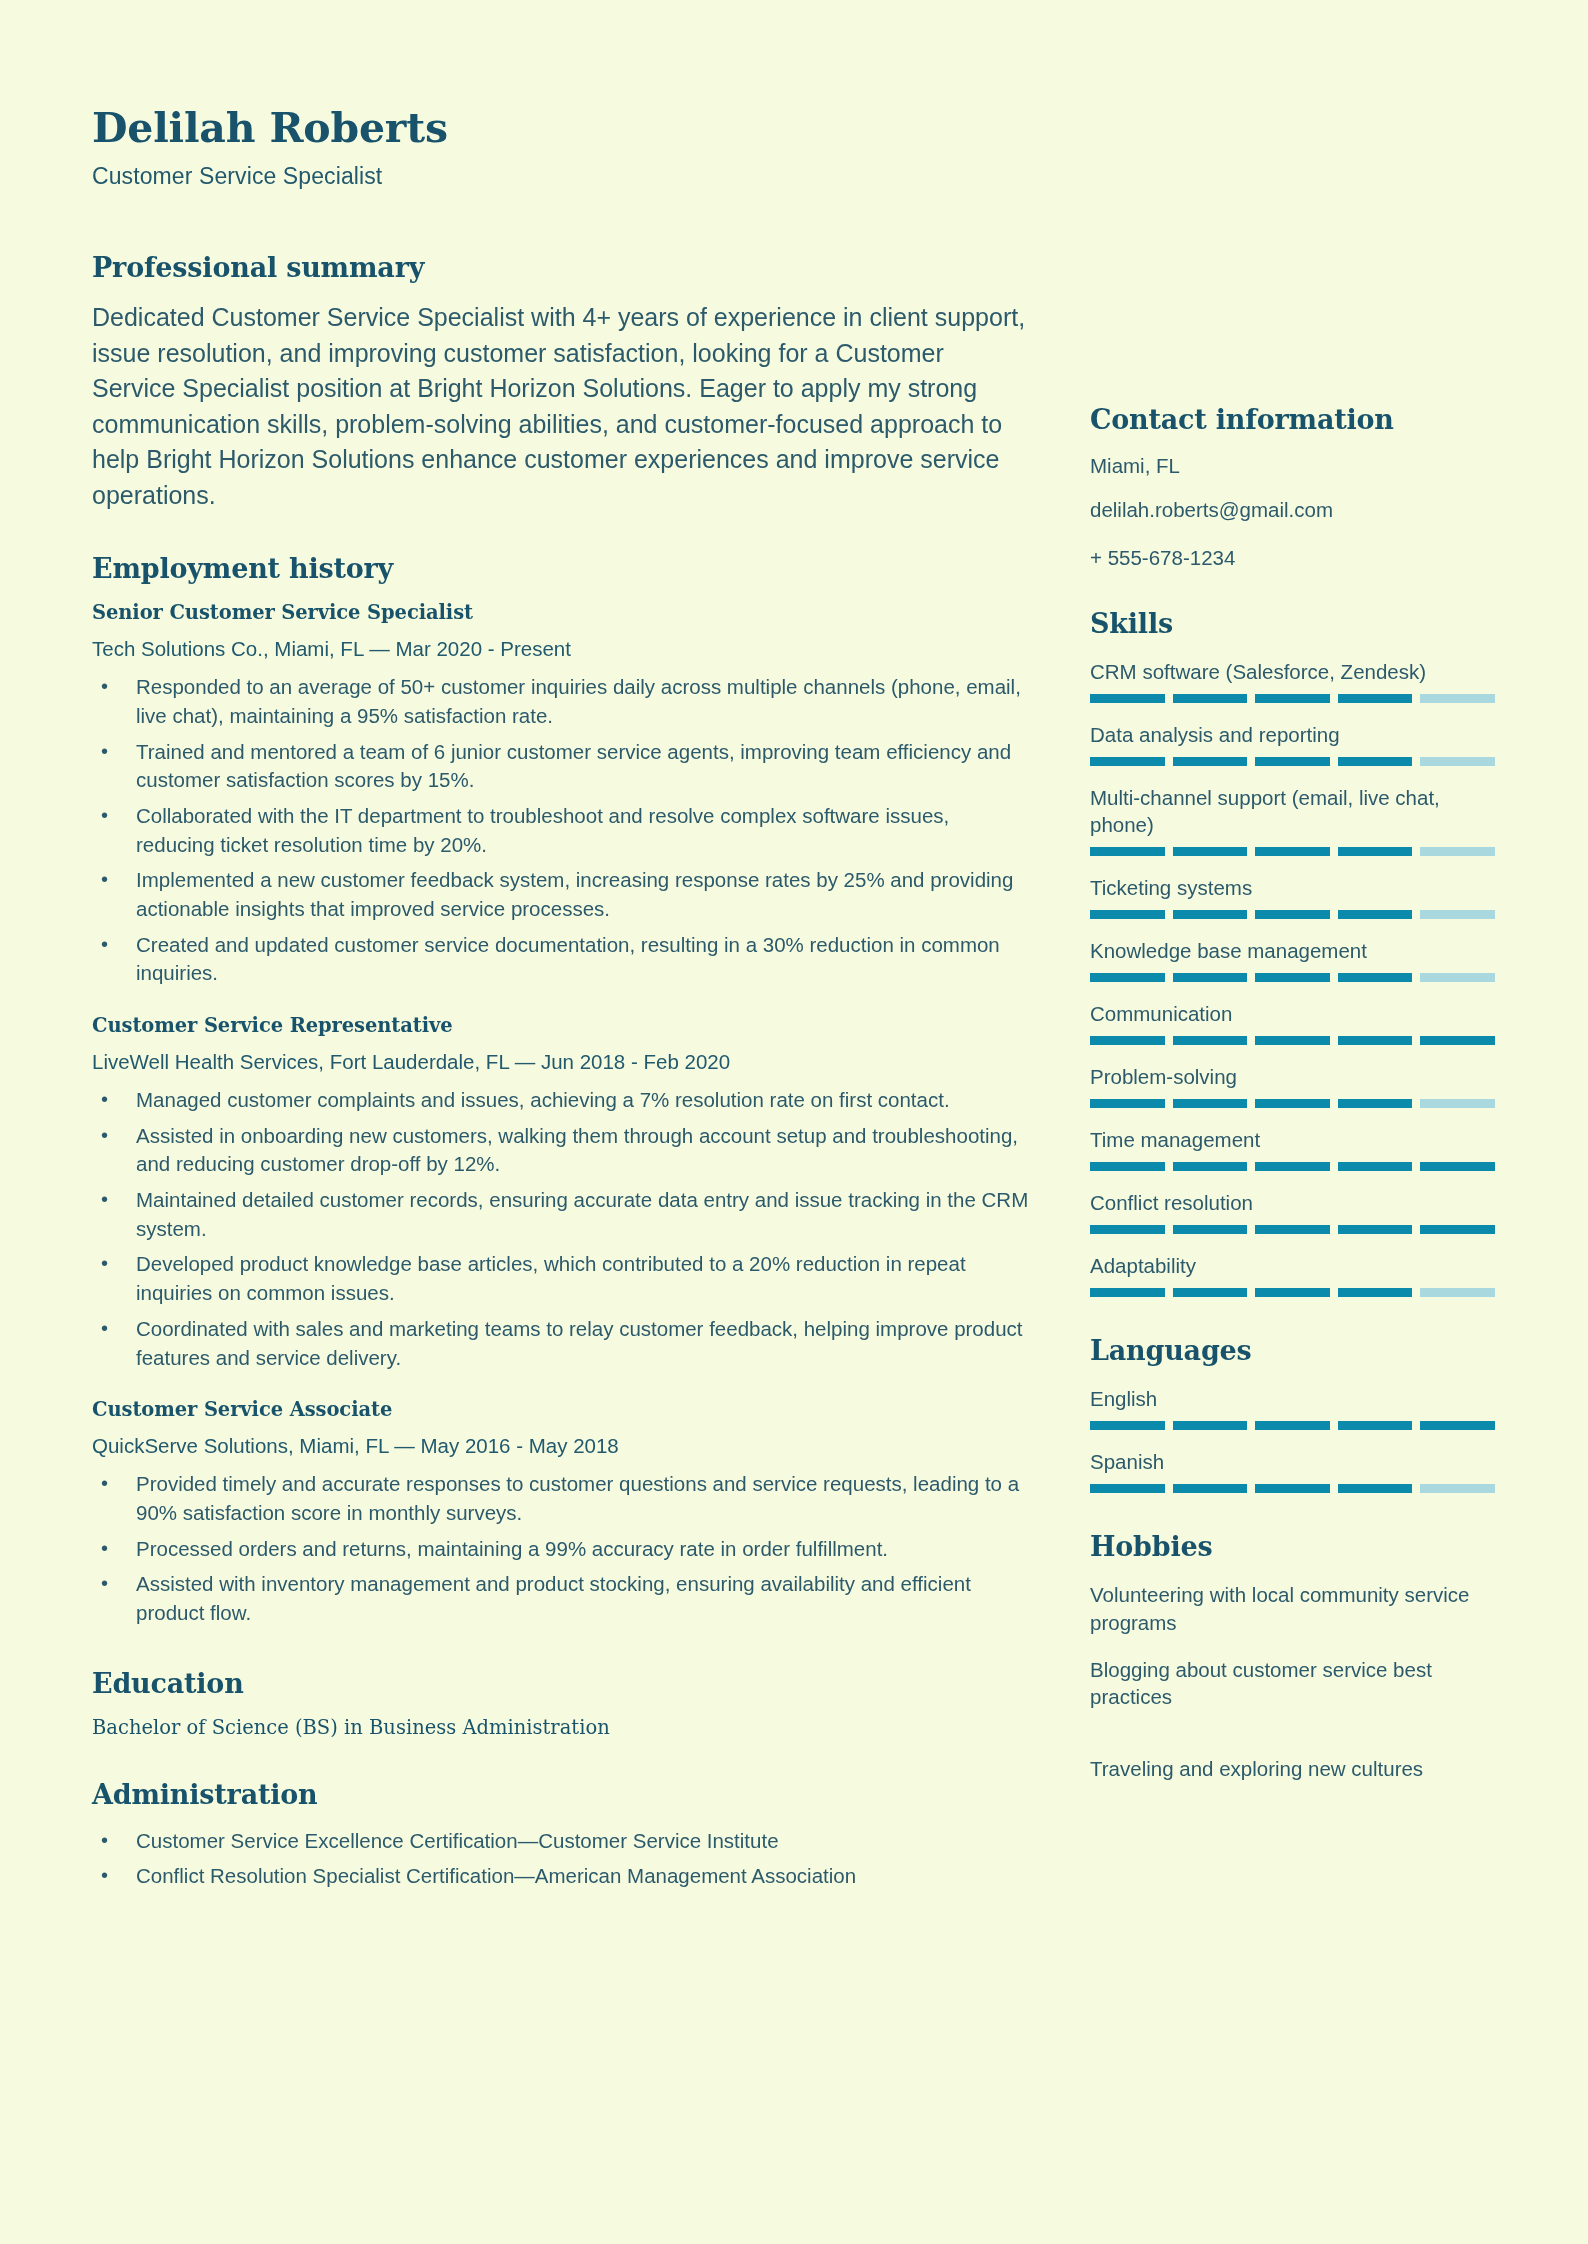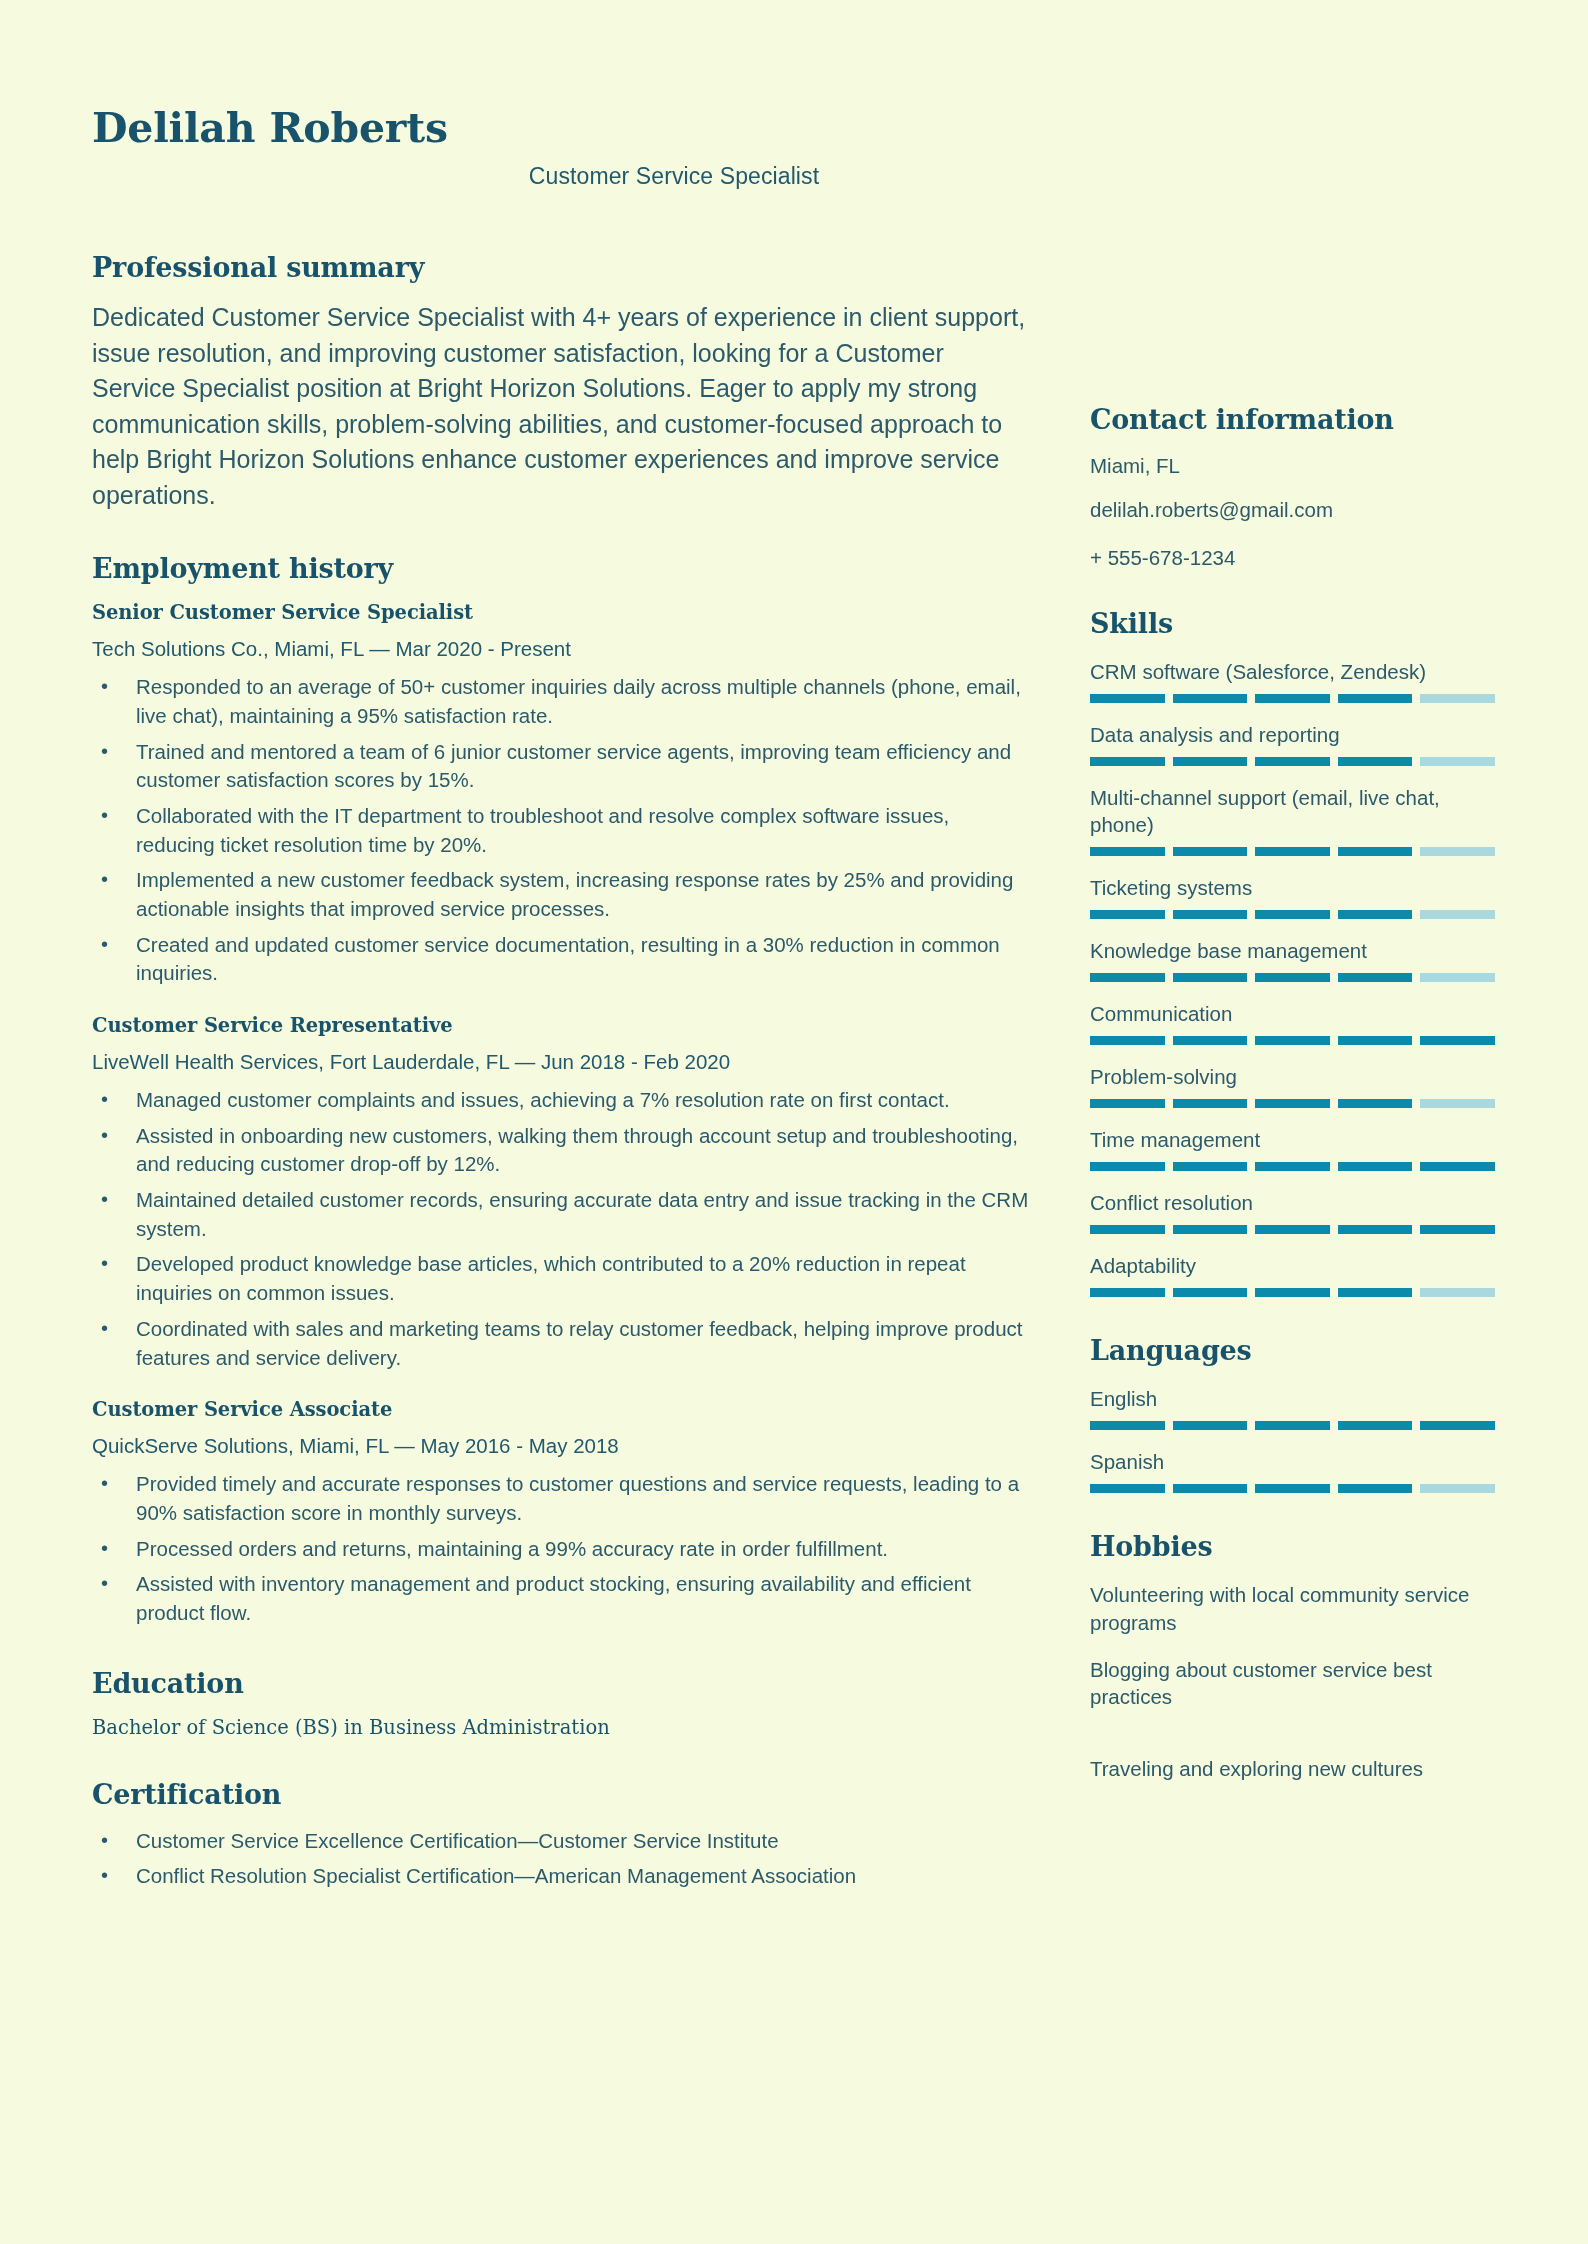--- a/index.html
+++ b/index.html
@@ -25,21 +25,20 @@
     font-size: 41px;
     line-height: 1.15;
     color: #18536b;
     letter-spacing: -0.2px;
   }
   .job-title {
     font-size: 23px;
     color: #22596d;
     margin-top: 11px;
     letter-spacing: 0.1px;
-    text-align: center;
   }
 
   
   .body-cols {
     display: flex;
     align-items: center;
     gap: 58px;
   }
   .col-main  { width: 940px; flex: 0 0 940px; }
   .col-side  { width: 405px; flex: 0 0 405px; padding-top: 3px; }
@@ -200,21 +199,21 @@
             </div>
           </div>
       </div>
 
       <div class="sec">
         <div class="sec-heading">Education</div>
         <div class="edu-degree">Bachelor of Science (BS) in Business Administration</div>
       </div>
 
       <div class="sec">
-        <div class="sec-heading">Certification</div>
+        <div class="sec-heading">Administration</div>
         <ul class="bullets">
             <li>Customer Service Excellence Certification—Customer Service Institute</li>
             <li>Conflict Resolution Specialist Certification—American Management Association</li>
           </ul>
       </div>
 
     </div>
 
     <div class="col-side">
 

